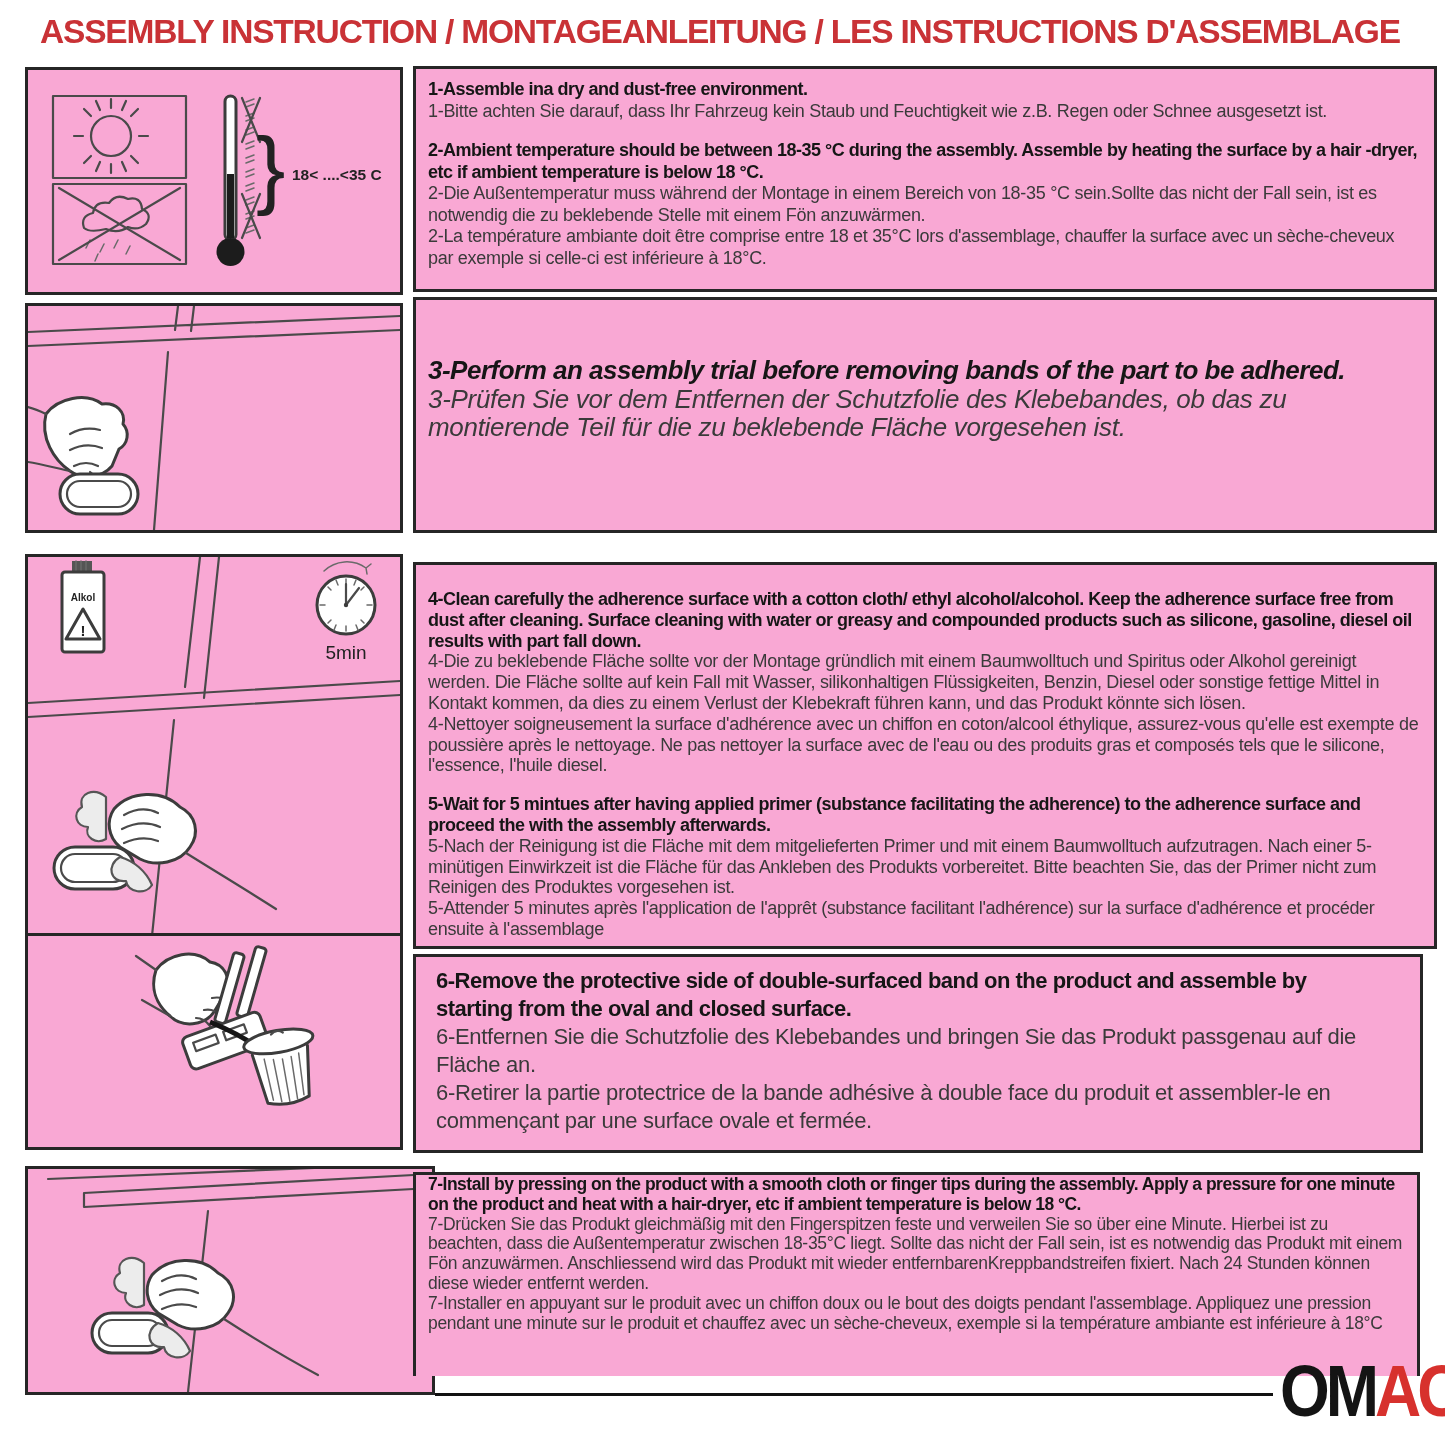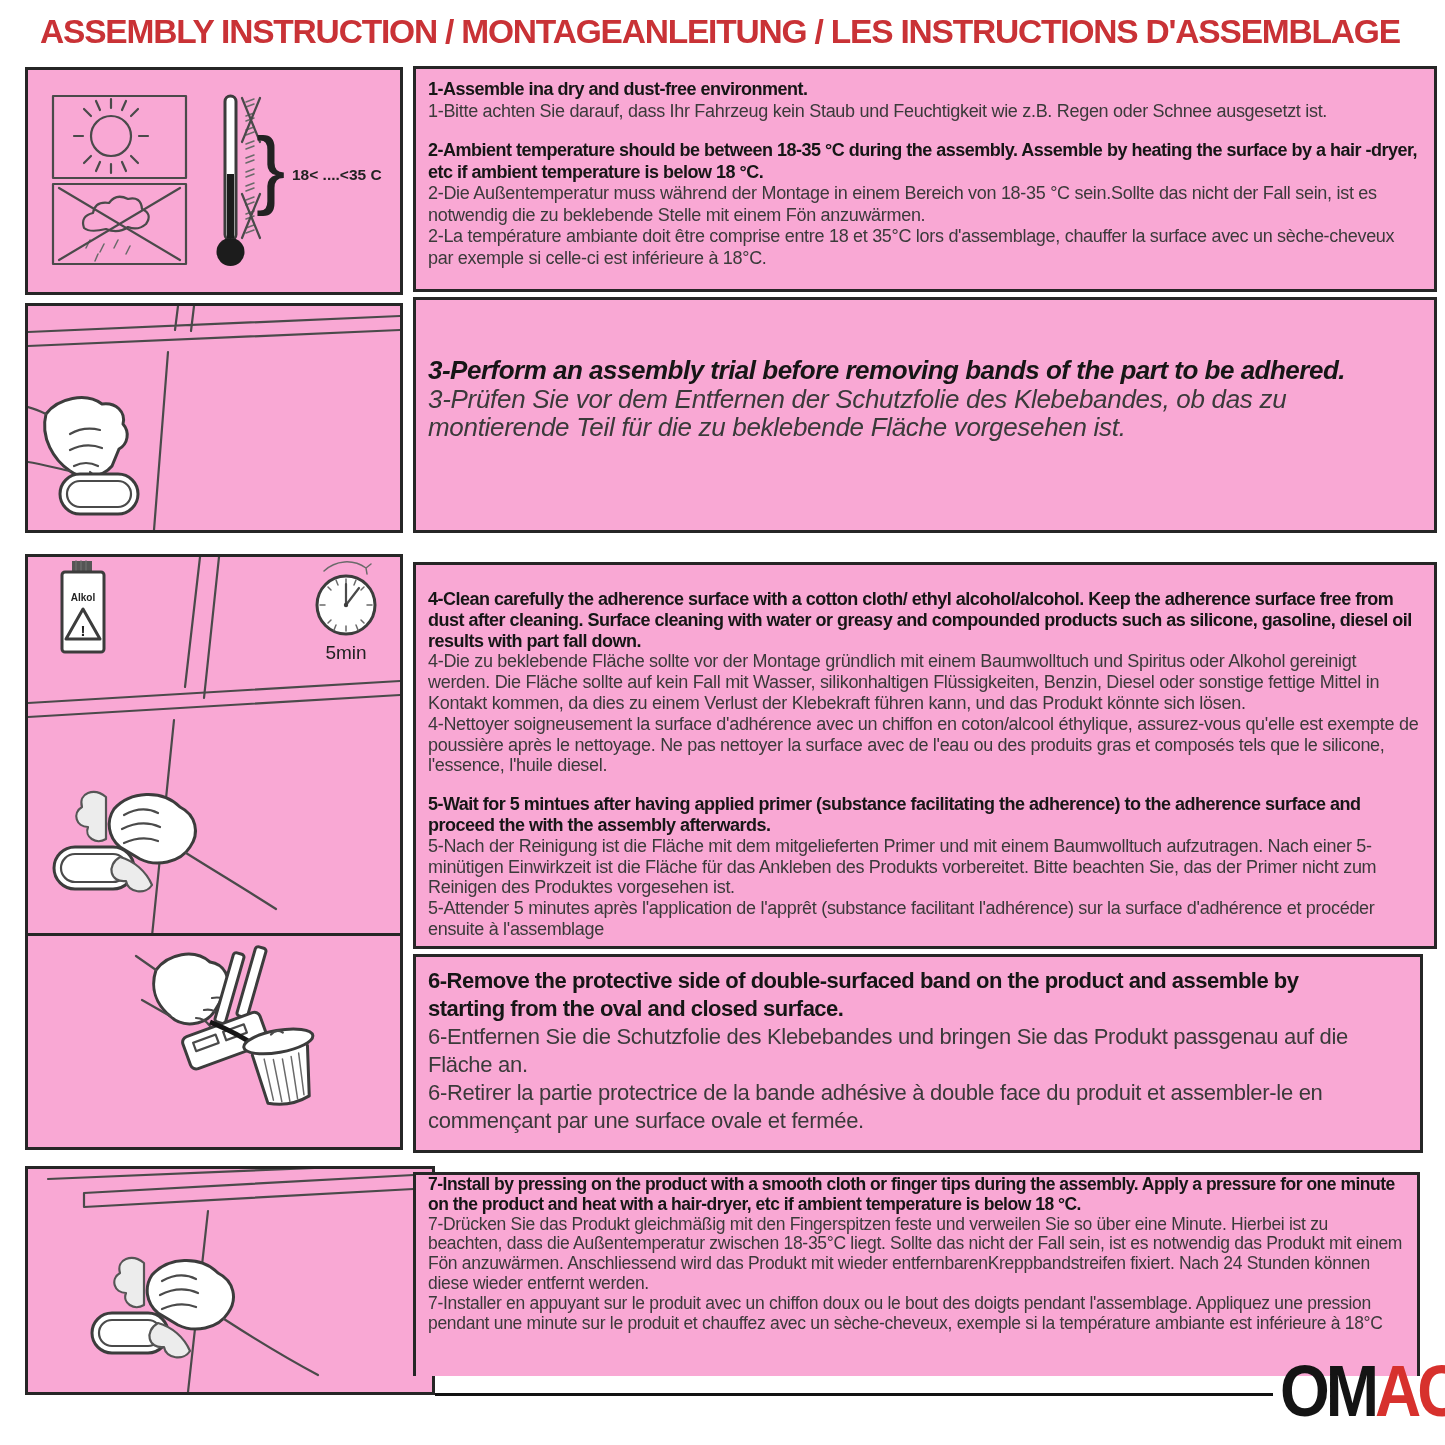--- a/index.html
+++ b/index.html
@@ -13,21 +13,21 @@
   
   .l1{left:25px;top:67px;width:378px;height:228px;}
   .l2{left:25px;top:303px;width:378px;height:230px;}
   .l3{left:25px;top:538px;width:378px;height:385px;margin-top:16px;}
   .l4{left:25px;top:933px;width:378px;height:217px;}
   .l5{left:25px;top:1166px;width:410px;height:229px;}
   
   .t1{left:413px;top:66px;width:1024px;height:226px;padding:10px 12px 0;}
   .t2{left:413px;top:297px;width:1024px;height:236px;padding:56px 12px 0;}
   .t3{left:413px;top:538px;width:1024px;height:387px;padding:24px 12px 0;margin-top:24px;}
-  .t4{left:413px;top:954px;width:1010px;height:199px;padding:10px 12px 0;}
+  .t4{left:413px;top:954px;width:1010px;height:199px;padding:10px 20px 0;}
   .t5{left:413px;top:1172px;width:1007px;height:204px;padding:0 12px 0;border-bottom:none;}
   .txt p{margin:0;}
   .en{font-weight:bold;color:#161616;letter-spacing:-0.5px;}
   .ml{font-weight:normal;color:#3a3a3a;letter-spacing:-0.3px;}
   .t1 p{font-size:18px;line-height:21.5px;}
   .t2 p{font-size:26px;line-height:28.5px;font-style:italic;}
   .t3 p{font-size:18px;line-height:20.8px;}
   .t4 p{font-size:22px;line-height:28px;max-width:950px;}
   .t5 p{font-size:17.5px;line-height:19.8px;}
   .step+.step{margin-top:18px;}

